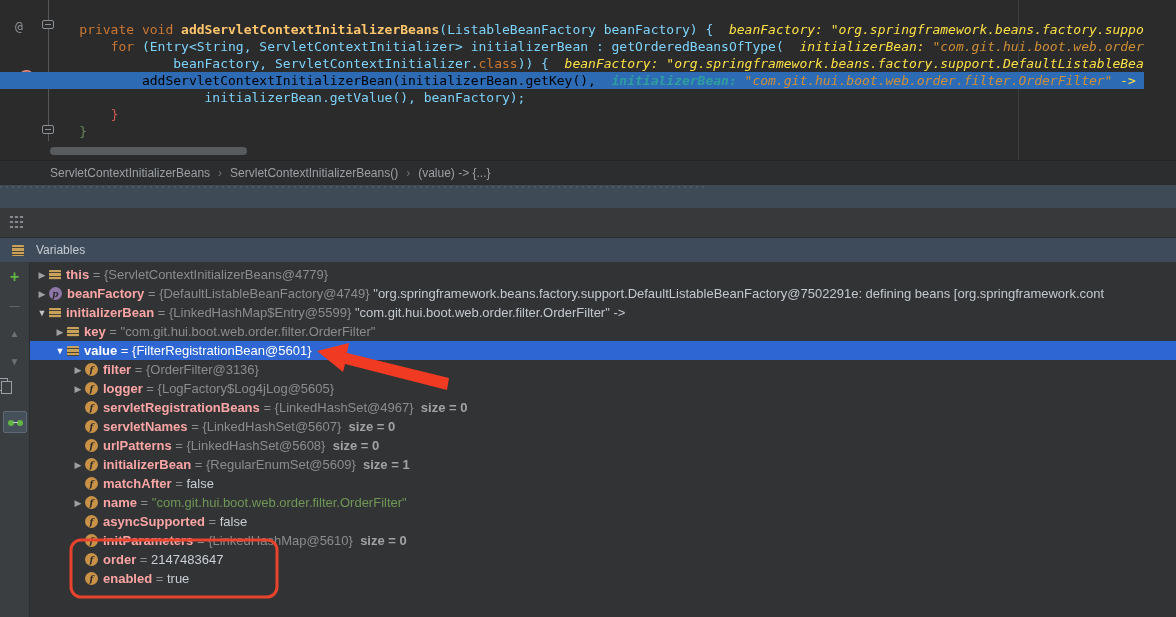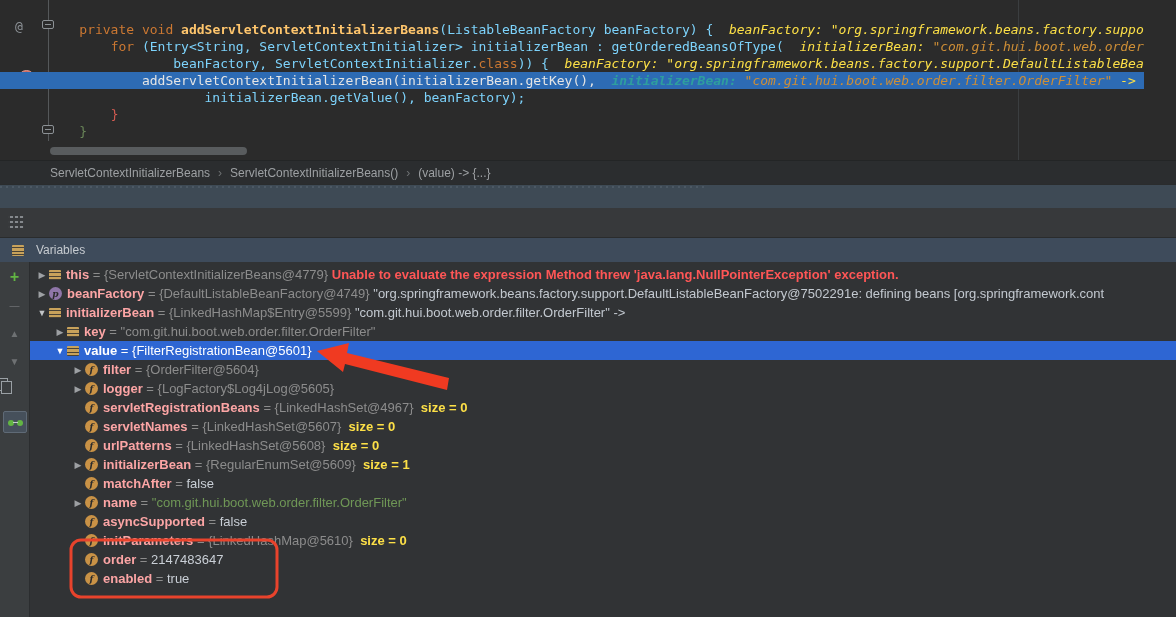--- a/index.html
+++ b/index.html
@@ -20,21 +20,21 @@
   .code-line{height:17px;padding-left:48px;}
   .code-line.hl{background:#2D6BB4;}
   .tk-kw{color:#CC7832;}
   .tk-meth{color:#FFC66D;font-weight:bold;}
   .tk-plain{color:#7dd3fc;}
   .tk-hint{color:#fde047;font-style:italic;}
   .tk-hintb{color:#2E9E9E;font-style:italic;font-weight:bold;}
   .tk-hintstr{color:#CE8E36;font-style:italic;}
   .tk-red{color:#D25B51;}
   .tk-green{color:#6A8759;}
-  .code-line.hl .tk-plain{color:#e5e5e5;}
+  .code-line.hl .tk-plain{color:#000000;}
   .hscrollbar{position:absolute;left:50px;top:147px;width:197px;height:8px;border-radius:4px;background:#595C5E;}
 
   
   .breadcrumb{position:absolute;left:0;top:160px;width:1176px;height:24px;background:#2B2D2F;
     border-top:1px solid #232526;display:flex;align-items:center;padding-left:50px;font-size:12px;color:#9DA0A3;}
   .breadcrumb .sep{color:#6E7173;margin:0 8px;font-size:12px;}
 
   
   .splitter{position:absolute;left:0;top:184px;width:1176px;height:24px;background:#3E4A55;border-top:1px solid #2A2C2D;}
   .splitter::before{content:"";position:absolute;left:0;top:1px;width:60%;height:2px;
@@ -74,21 +74,21 @@
   .icon-circle{width:13px;height:13px;flex:0 0 13px;margin-right:5px;border-radius:50%;
     display:flex;align-items:center;justify-content:center;color:#2B2B2B;font:italic bold 9px "DejaVu Serif",serif;}
   .icon-pcircle{background:#8F76A9;}
   .icon-fcircle{background:#C99246;}
   .vname{color:#fca5a5;font-weight:bold;}
   .pt-eq{color:#8C8C8C;}
   .pt-type{color:#8C8C8C;}
   .pt-str{color:#6F9756;}
   .pt-strplain{color:#C3C9D0;}
   .pt-plain{color:#C9CFD6;}
-  .pt-size{color:#fde047;font-weight:bold;}
+  .pt-size{color:#a3a3a3;font-weight:bold;}
   .pt-err{color:#FF5656;font-weight:bold;}
 
   
   .overlay{position:absolute;left:0;top:0;width:1176px;height:617px;pointer-events:none;}
 </style>
 </head>
 <body>
 
 <div class="editor">
   <div class="margin-guide"></div>
@@ -123,26 +123,26 @@
 <div class="var-body">
   <div class="strip">
       <span class="strip-icon icon-add-watch">+</span>
       <span class="strip-icon icon-separator-dash">—</span>
       <span class="strip-icon icon-move-up">▲</span>
       <span class="strip-icon icon-move-down">▼</span>
       <span class="strip-icon icon-copy"></span>
       <span class="strip-icon icon-show-watches"></span>
     </div>
   <div class="tree">
-      <div class="row" style="padding-left: 5px;"><span class="arrow">▶</span><span class="icon-bars"></span><span class="vname">this</span><span class="pt-eq"> = </span><span class="pt-type">{ServletContextInitializerBeans@4779}</span><span class="pt-err"> Unable to evaluate the expression Method threw 'java.lang.NullPointerException' exception.</span></div>
+      <div class="row" style="padding-left: 5px;"><span class="arrow">▶</span><span class="icon-bars"></span><span class="vname">this</span><span class="pt-eq"> = </span><span class="pt-type">{ServletContextInitializerBeans@4779}</span></div>
       <div class="row" style="padding-left: 5px;"><span class="arrow">▶</span><span class="icon-circle icon-pcircle">p</span><span class="vname">beanFactory</span><span class="pt-eq"> = </span><span class="pt-type">{DefaultListableBeanFactory@4749}</span><span class="pt-strplain"> "org.springframework.beans.factory.support.DefaultListableBeanFactory@7502291e: defining beans [org.springframework.cont</span></div>
       <div class="row" style="padding-left: 5px;"><span class="arrow down">▼</span><span class="icon-bars"></span><span class="vname">initializerBean</span><span class="pt-eq"> = </span><span class="pt-type">{LinkedHashMap$Entry@5599}</span><span class="pt-strplain"> "com.git.hui.boot.web.order.filter.OrderFilter" -&gt;</span></div>
       <div class="row" style="padding-left: 23px;"><span class="arrow">▶</span><span class="icon-bars"></span><span class="vname">key</span><span class="pt-eq"> = </span><span class="pt-type">"com.git.hui.boot.web.order.filter.OrderFilter"</span></div>
       <div class="row sel" style="padding-left: 23px;"><span class="arrow down">▼</span><span class="icon-bars"></span><span class="vname">value</span><span class="pt-eq"> = </span><span class="pt-type">{FilterRegistrationBean@5601}</span></div>
-      <div class="row" style="padding-left: 41px;"><span class="arrow">▶</span><span class="icon-circle icon-fcircle">f</span><span class="vname">filter</span><span class="pt-eq"> = </span><span class="pt-type">{OrderFilter@5604}</span></div>
+      <div class="row" style="padding-left: 41px;"><span class="arrow">▶</span><span class="icon-circle icon-fcircle">f</span><span class="vname">filter</span><span class="pt-eq"> = </span><span class="pt-type">{OrderFilter@3136}</span></div>
       <div class="row" style="padding-left: 41px;"><span class="arrow">▶</span><span class="icon-circle icon-fcircle">f</span><span class="vname">logger</span><span class="pt-eq"> = </span><span class="pt-type">{LogFactory$Log4jLog@5605}</span></div>
       <div class="row" style="padding-left: 41px;"><span class="arrow"></span><span class="icon-circle icon-fcircle">f</span><span class="vname">servletRegistrationBeans</span><span class="pt-eq"> = </span><span class="pt-type">{LinkedHashSet@4967}</span><span class="pt-size">  size = 0</span></div>
       <div class="row" style="padding-left: 41px;"><span class="arrow"></span><span class="icon-circle icon-fcircle">f</span><span class="vname">servletNames</span><span class="pt-eq"> = </span><span class="pt-type">{LinkedHashSet@5607}</span><span class="pt-size">  size = 0</span></div>
       <div class="row" style="padding-left: 41px;"><span class="arrow"></span><span class="icon-circle icon-fcircle">f</span><span class="vname">urlPatterns</span><span class="pt-eq"> = </span><span class="pt-type">{LinkedHashSet@5608}</span><span class="pt-size">  size = 0</span></div>
       <div class="row" style="padding-left: 41px;"><span class="arrow">▶</span><span class="icon-circle icon-fcircle">f</span><span class="vname">initializerBean</span><span class="pt-eq"> = </span><span class="pt-type">{RegularEnumSet@5609}</span><span class="pt-size">  size = 1</span></div>
       <div class="row" style="padding-left: 41px;"><span class="arrow"></span><span class="icon-circle icon-fcircle">f</span><span class="vname">matchAfter</span><span class="pt-eq"> = </span><span class="pt-plain">false</span></div>
       <div class="row" style="padding-left: 41px;"><span class="arrow">▶</span><span class="icon-circle icon-fcircle">f</span><span class="vname">name</span><span class="pt-eq"> = </span><span class="pt-str">"com.git.hui.boot.web.order.filter.OrderFilter"</span></div>
       <div class="row" style="padding-left: 41px;"><span class="arrow"></span><span class="icon-circle icon-fcircle">f</span><span class="vname">asyncSupported</span><span class="pt-eq"> = </span><span class="pt-plain">false</span></div>
       <div class="row" style="padding-left: 41px;"><span class="arrow"></span><span class="icon-circle icon-fcircle">f</span><span class="vname">initParameters</span><span class="pt-eq"> = </span><span class="pt-type">{LinkedHashMap@5610}</span><span class="pt-size">  size = 0</span></div>
       <div class="row" style="padding-left: 41px;"><span class="arrow"></span><span class="icon-circle icon-fcircle">f</span><span class="vname">order</span><span class="pt-eq"> = </span><span class="pt-plain">2147483647</span></div>

